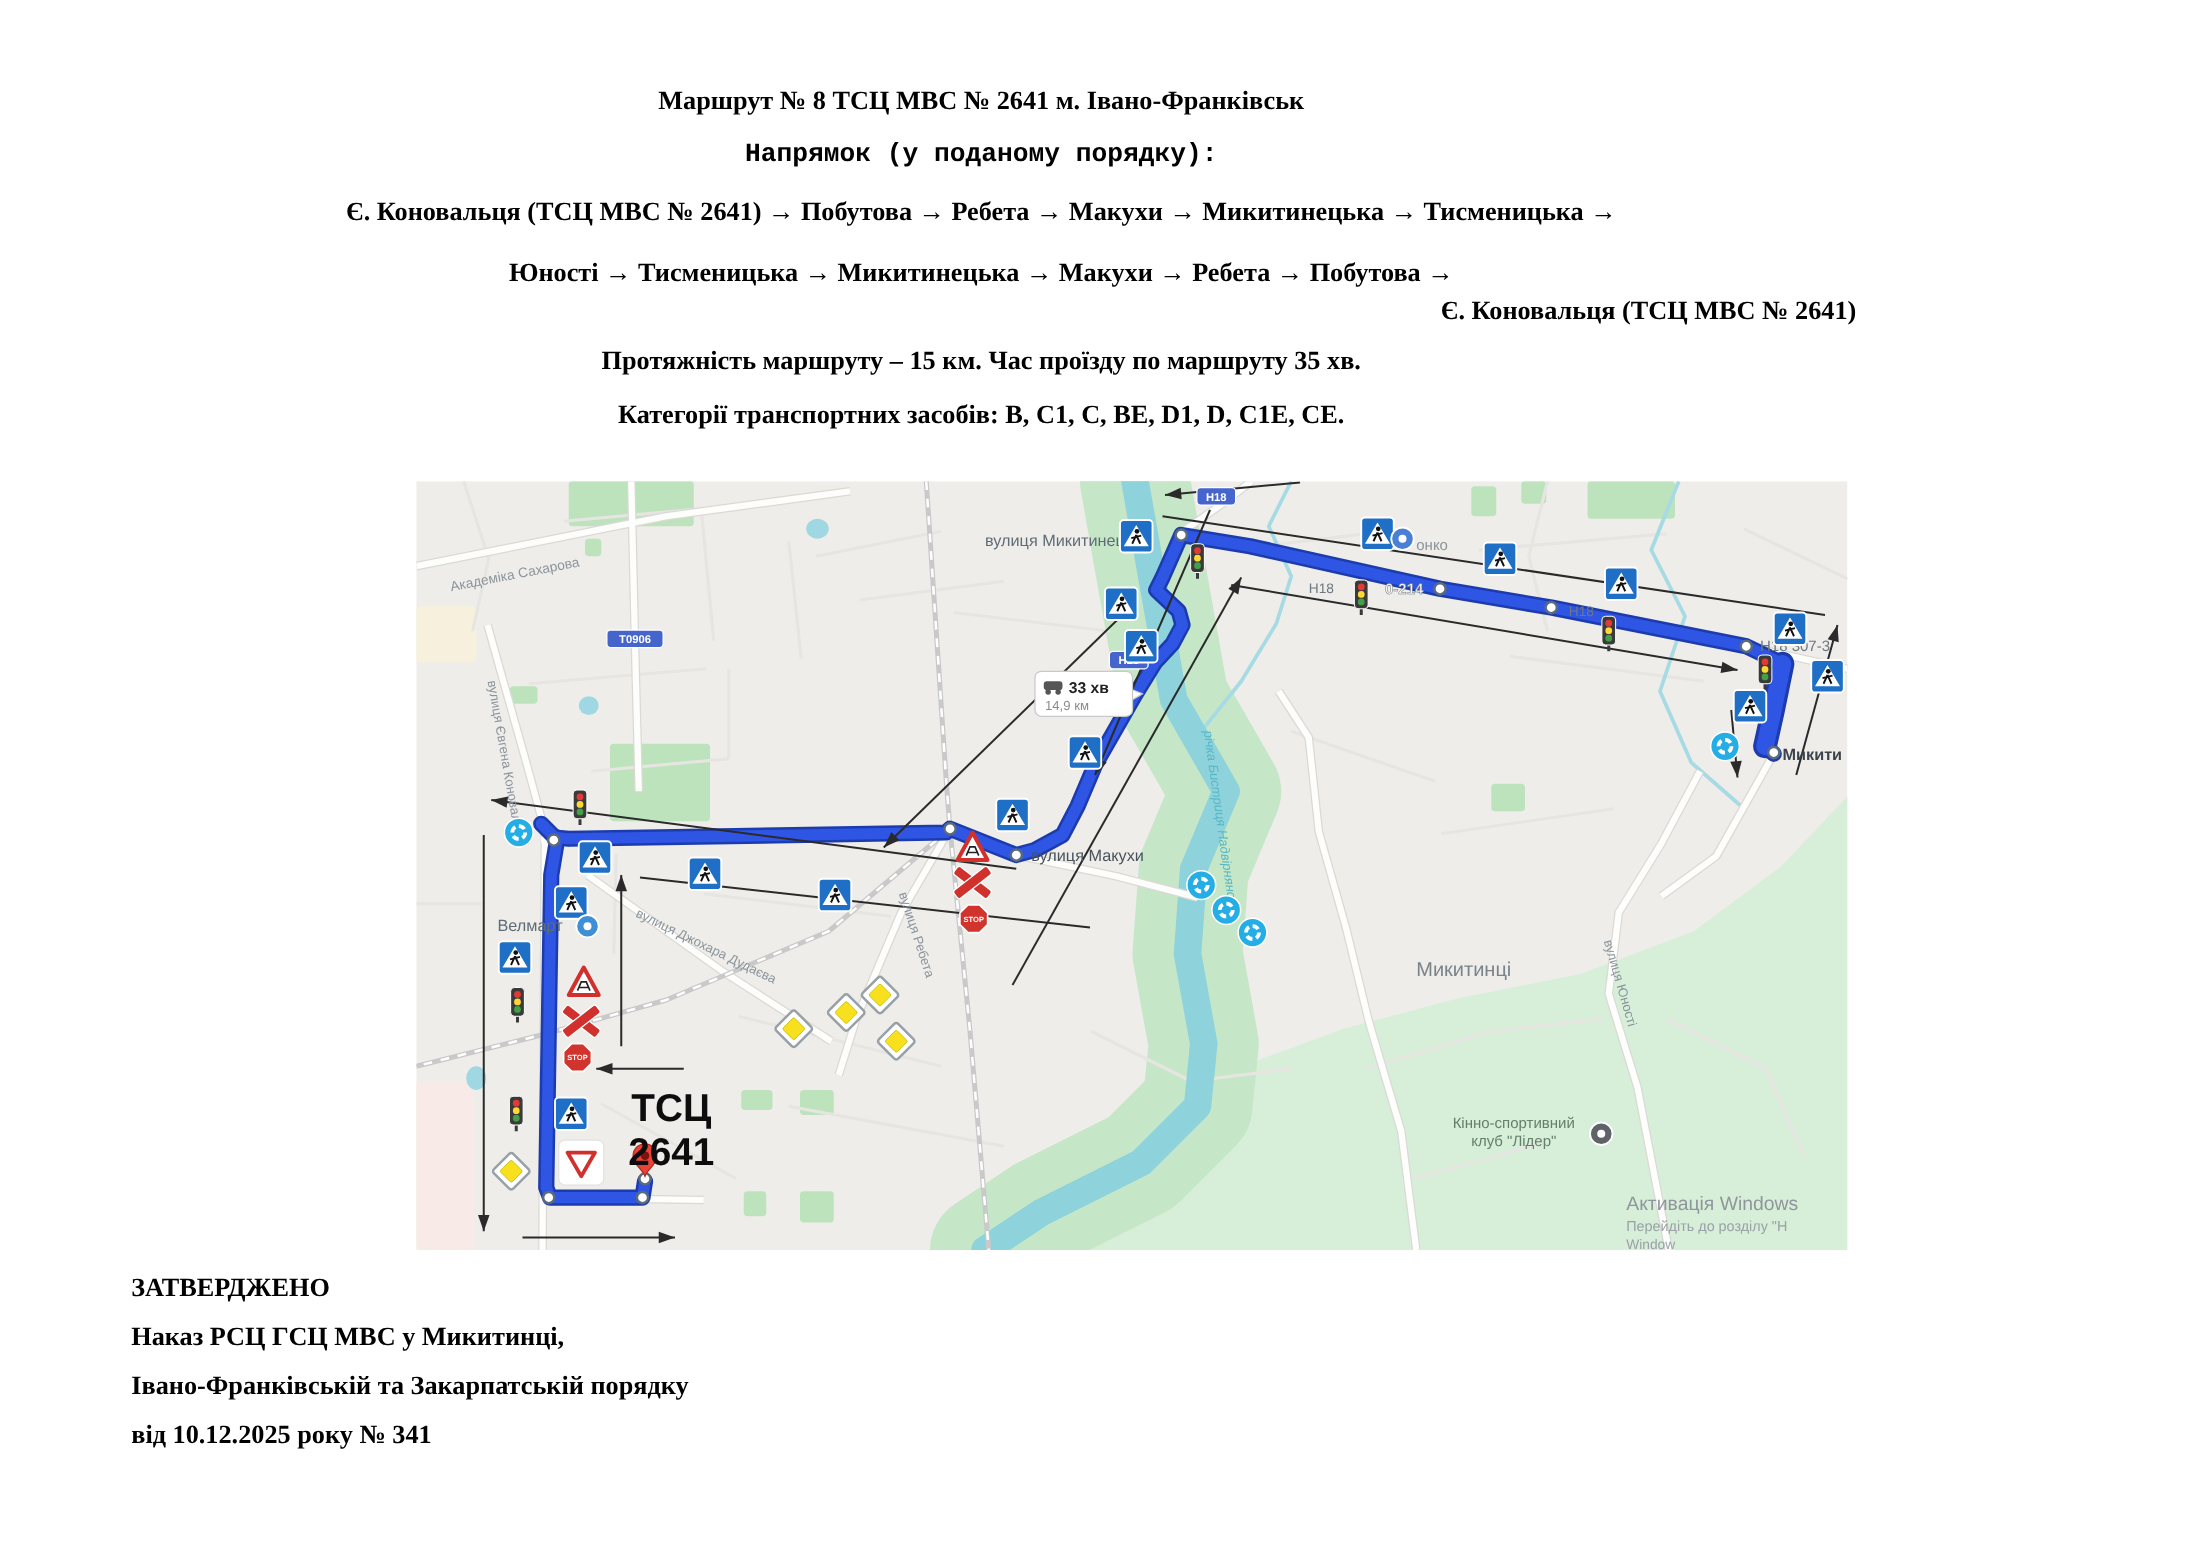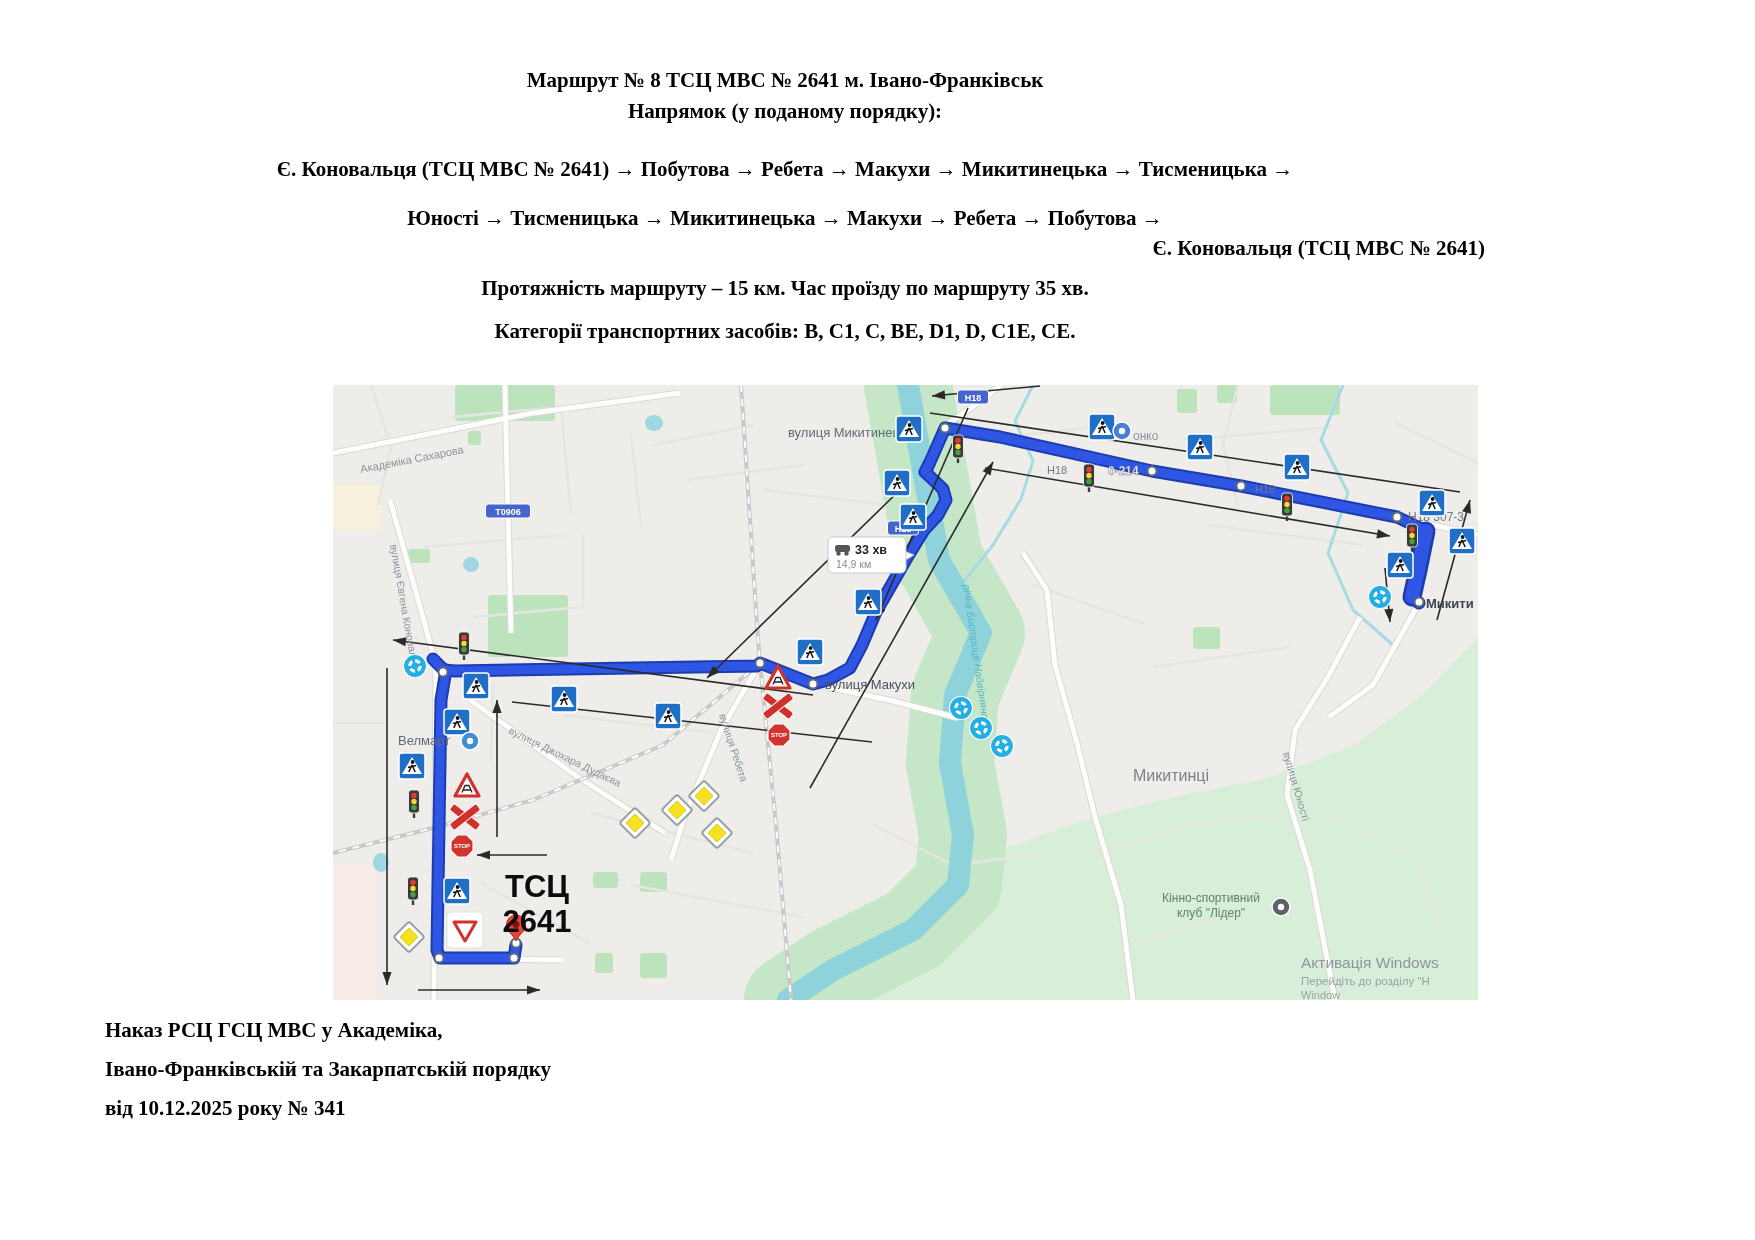--- a/index.html
+++ b/index.html
@@ -10,21 +10,21 @@
   .approval{position:absolute;left:105px;top:1018px;font-weight:bold;font-size:21px;}
   .approval p{margin:0 0 14px 0;}
   #map-wrap{position:absolute;left:333px;top:385px;width:1145px;height:615px;}
   svg text{font-family:"Liberation Sans",sans-serif;}
 </style>
 </head>
 <body>
 
 <div class="page">
   <p class="hdr" style="top:46px;">Маршрут № 8 ТСЦ МВС № 2641 м. Івано-Франківськ</p>
-  <p class="hdr" style="top:77px;">Напрямок (у поданому порядку):</p>
+  <p class="hdr" style="top:90px;font-family:Liberation Mono, monospace;">Напрямок (у поданому порядку):</p>
   <p class="hdr" style="top:135px;">Є. Коновальця (ТСЦ МВС № 2641) → Побутова → Ребета → Макухи → Микитинецька → Тисменицька →</p>
   <p class="hdr" style="top:184px;">Юності → Тисменицька → Микитинецька → Макухи → Ребета → Побутова →</p>
   <p class="hdr" style="top:214px;text-align:right;">Є. Коновальця (ТСЦ МВС № 2641)</p>
   <p class="hdr" style="top:254px;">Протяжність маршруту – 15 км. Час проїзду по маршруту 35 хв.</p>
   <p class="hdr" style="top:297px;">Категорії транспортних засобів: B, C1, C, BE, D1, D, C1E, CE.</p>
 
   <div id="map-wrap"><svg viewBox="0 0 1145 615" width="1145" height="615">
         <rect x="0" y="0" width="1145" height="615" fill="#efedea"></rect>
         <rect x="0" y="100" width="48" height="45" fill="#f7f0dd" rx="4"></rect>
         <rect x="0" y="480" width="46" height="135" fill="#f7eae7" rx="4"></rect>
@@ -425,17 +425,18 @@
           <circle cx="0" cy="-16.5" r="3.4" fill="#7e120d"></circle>
         </g>
         <text x="204" y="512" font-family="&quot;Liberation Serif&quot;,serif" font-size="31" font-weight="bold" fill="#0d0d0d" text-anchor="middle">ТСЦ</text>
         <text x="204" y="547" font-family="&quot;Liberation Serif&quot;,serif" font-size="31" font-weight="bold" fill="#0d0d0d" text-anchor="middle">2641</text>
         <text x="968" y="583" font-size="15.5" fill="#8f969c">Активація Windows</text>
         <text x="968" y="600" font-size="11.5" fill="#9aa1a7">Перейдіть до розділу "Н</text>
         <text x="968" y="614" font-size="11" fill="#9aa1a7">Window</text>
       </svg></div>
 
   <div class="approval">
-    <p>Наказ РСЦ ГСЦ МВС у Академіка,</p>
+    <p>ЗАТВЕРДЖЕНО</p>
+    <p>Наказ РСЦ ГСЦ МВС у Микитинці,</p>
     <p>Івано-Франківській та Закарпатській порядку</p>
     <p>від 10.12.2025 року № 341</p>
   </div>
 </div>
 
 </body></html>

